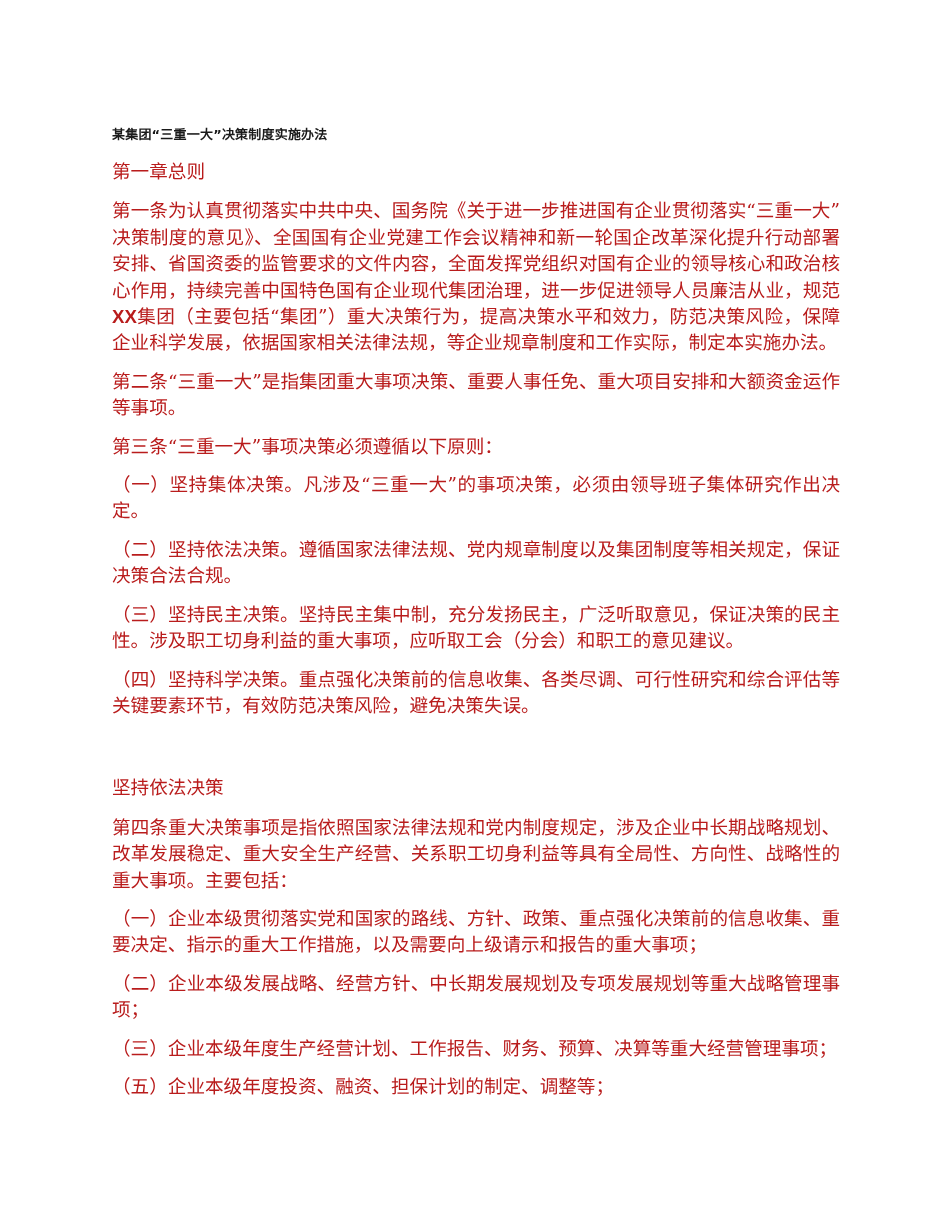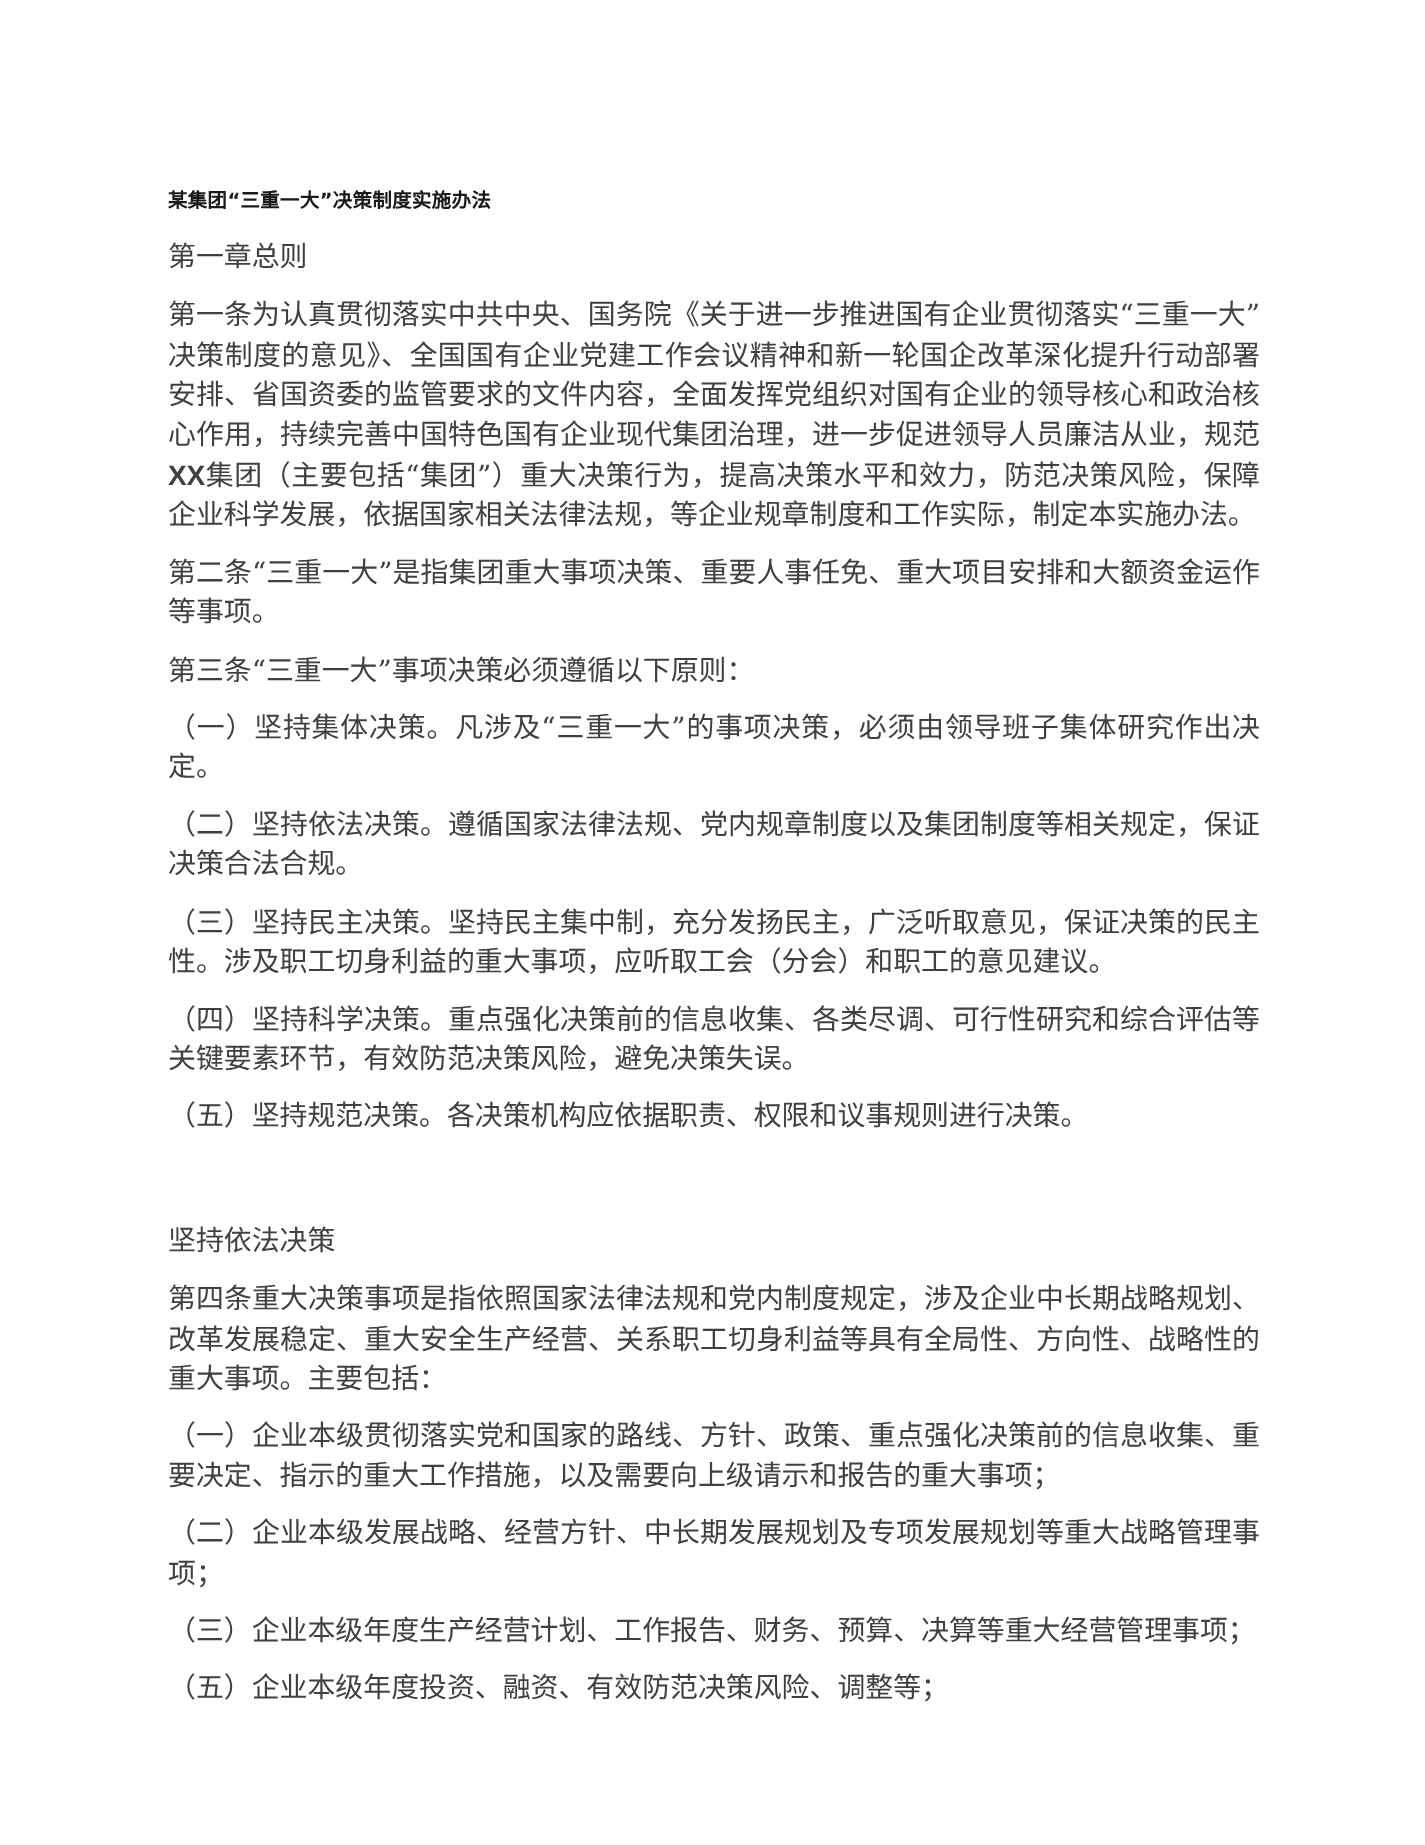--- a/index.html
+++ b/index.html
@@ -33,21 +33,21 @@
     color: #1a1a1a;
     margin: 0 0 11px 0;
     letter-spacing: 0.2px;
     white-space: pre-wrap;
   }
 
   .para {
     font-family: "DejaVu Serif", "Liberation Serif", serif;
     font-size: 18.6px;
     line-height: 26.4px;
-    color: #404040;
+    color: #b91c1c;
     margin: 0 0 12px 0;
     text-align: justify;
     text-justify: inter-character;
     white-space: pre-wrap;
     word-break: break-all;
   }
 
   .para.heading {
     margin-bottom: 13px;
   }
@@ -86,31 +86,30 @@
     <p class="para">第三条“三重一大”事项决策必须遵循以下原则：</p>
 
     <p class="para item">（一）坚持集体决策。凡涉及“三重一大”的事项决策，必须由领导班子集体研究作出决定。</p>
 
     <p class="para item">（二）坚持依法决策。遵循国家法律法规、党内规章制度以及集团制度等相关规定，保证决策合法合规。</p>
 
     <p class="para item">（三）坚持民主决策。坚持民主集中制，充分发扬民主，广泛听取意见，保证决策的民主性。涉及职工切身利益的重大事项，应听取工会（分会）和职工的意见建议。</p>
 
     <p class="para item">（四）坚持科学决策。重点强化决策前的信息收集、各类尽调、可行性研究和综合评估等关键要素环节，有效防范决策风险，避免决策失误。</p>
 
-    <p class="para item last-of-block">（五）坚持规范决策。各决策机构应依据职责、权限和议事规则进行决策。</p>
 
     <div class="spacer"></div>
 
     <p class="para heading">坚持依法决策</p>
 
     <p class="para">第四条重大决策事项是指依照国家法律法规和党内制度规定，涉及企业中长期战略规划、改革发展稳定、重大安全生产经营、关系职工切身利益等具有全局性、方向性、战略性的重大事项。主要包括：</p>
 
     <p class="para item">（一）企业本级贯彻落实党和国家的路线、方针、政策、重点强化决策前的信息收集、重要决定、指示的重大工作措施，以及需要向上级请示和报告的重大事项；</p>
 
     <p class="para item">（二）企业本级发展战略、经营方针、中长期发展规划及专项发展规划等重大战略管理事项；</p>
 
     <p class="para item">（三）企业本级年度生产经营计划、工作报告、财务、预算、决算等重大经营管理事项；</p>
 
 
-    <p class="para item">（五）企业本级年度投资、融资、有效防范决策风险、调整等；</p>
+    <p class="para item">（五）企业本级年度投资、融资、担保计划的制定、调整等；</p>
 
   </div>
 </div>
 
 </body></html>

